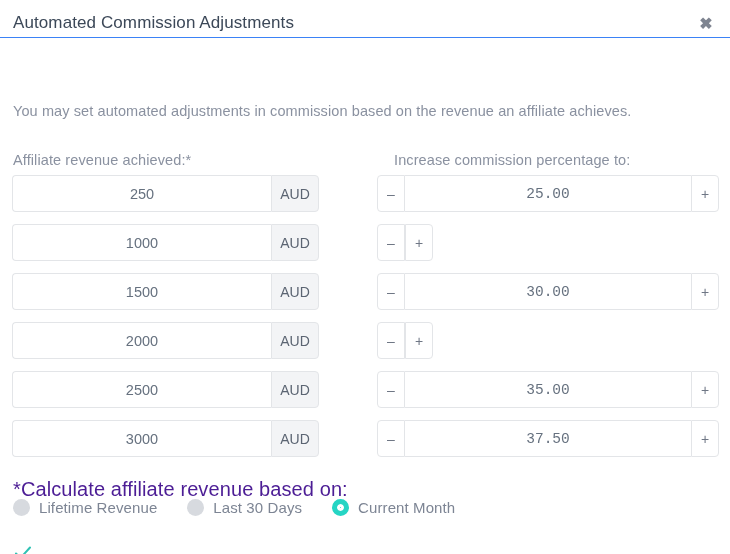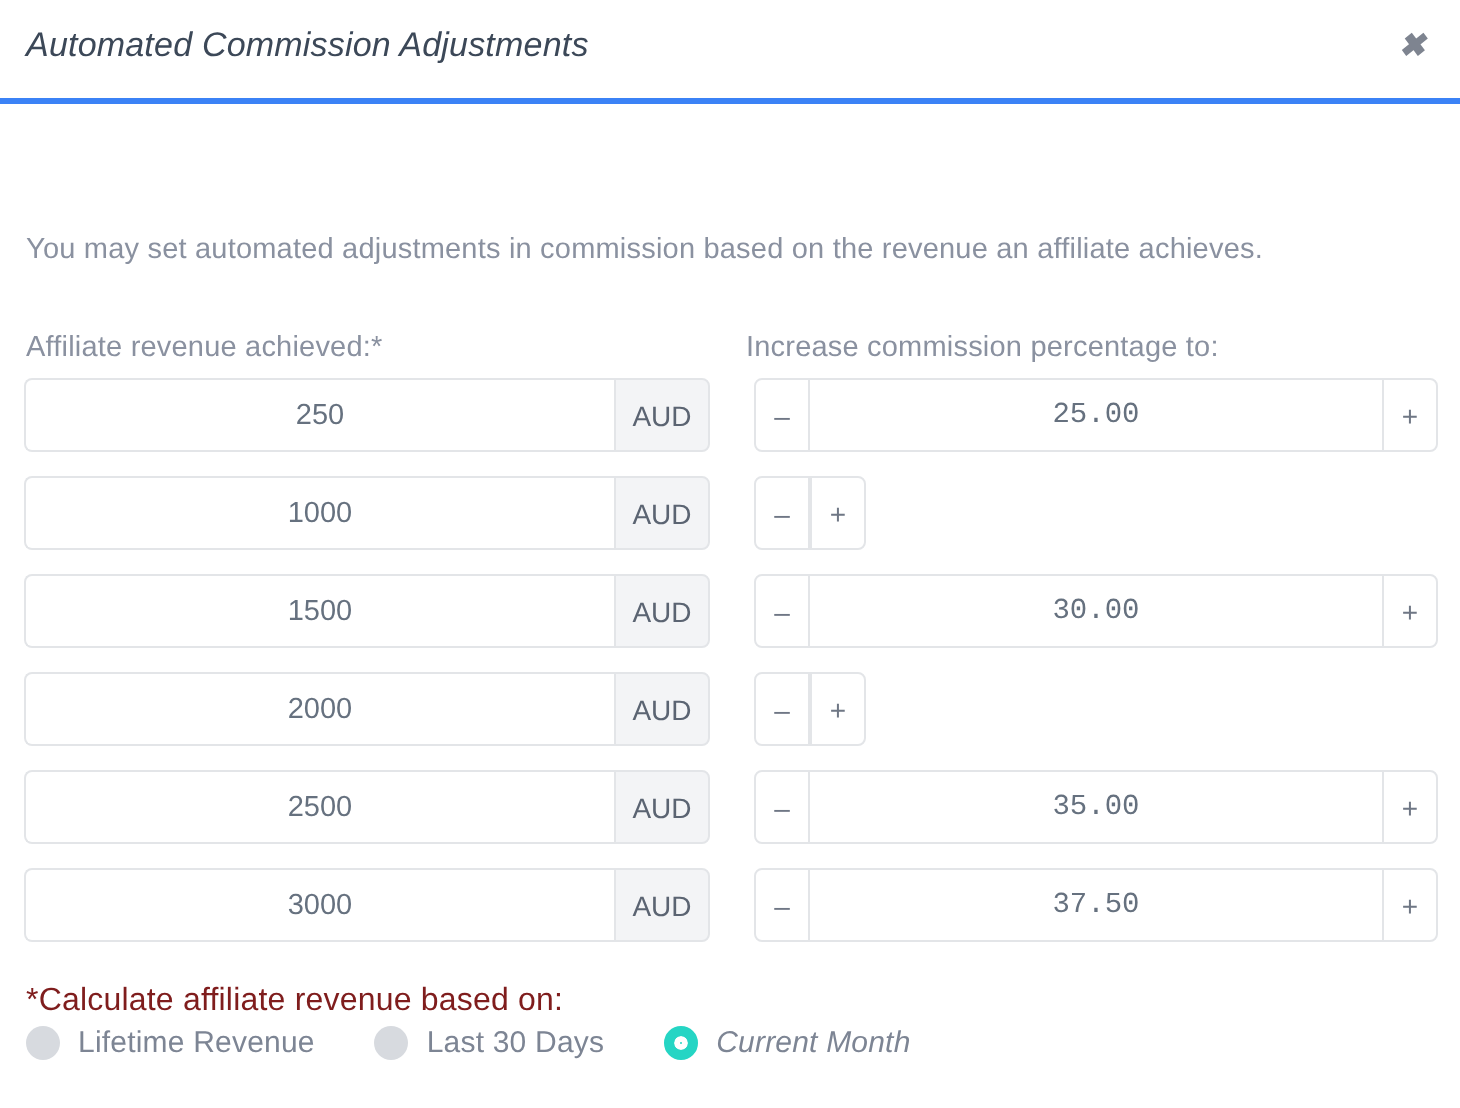--- a/index.html
+++ b/index.html
@@ -19,24 +19,23 @@
     position: relative;
     width: 730px;
     height: 554px;
     background: #ffffff;
     box-sizing: border-box;
   }
 
   
   .modal-header {
     position: relative;
-    height: 52px;
-    border-bottom: 3px solid #3b82f6;
-    box-sizing: border-box;
-    font-style: italic;
+    height: 38px;
+    border-bottom: 1px solid #3b82f6;
+    box-sizing: border-box;
   }
   .modal-title {
     position: absolute;
     left: 13px;
     top: 13px;
     font-size: 17px;
     color: #3c4858;
     letter-spacing: 0.1px;
     white-space: nowrap;
   }
@@ -73,40 +72,40 @@
 
   .col-label {
     position: absolute;
     top: 114px;
     font-size: 14.5px;
     color: #8a91a0;
     letter-spacing: 0.1px;
     white-space: nowrap;
   }
   .col-label.left  { left: 13px; }
-  .col-label.right { left: 373px; }
+  .col-label.right { left: 394px; }
 
   
   .rows {
     position: absolute;
     left: 0;
     top: 137px;
     width: 730px;
   }
   .row {
     position: relative;
     height: 49px;
   }
 
   
   .input-group-left {
     position: absolute;
     left: 12px;
     top: 0;
-    width: 343px;
+    width: 307px;
     height: 37px;
     display: flex;
     box-sizing: border-box;
   }
   .revenue-input {
     flex: 1 1 auto;
     height: 37px;
     border: 1px solid #e3e5e8;
     border-right: none;
     border-radius: 4px 0 0 4px;
@@ -178,42 +177,42 @@
     outline: none;
     padding: 0;
     line-height: 35px;
   }
 
   
   .calc-label {
     position: absolute;
     left: 13px;
     top: 440px;
-    font-size: 16px;
-    color: #7f1d1d;
+    font-size: 20px;
+    color: #4c1d95;
     letter-spacing: 0.1px;
     white-space: nowrap;
   }
 
   .radio-row {
     position: absolute;
     left: 13px;
     top: 461px;
     display: flex;
     align-items: center;
   }
   .radio-opt {
     display: flex;
     align-items: center;
     cursor: pointer;
     margin-right: 30px;
     user-select: none;
     justify-content: center;
   }
-  .radio-opt:last-child { margin-right: 0; font-style: italic; }
+  .radio-opt:last-child { margin-right: 0; }
   .radio-dot {
     width: 17px;
     height: 17px;
     border-radius: 50%;
     background: #d7dadf;
     margin-right: 9px;
     flex: 0 0 auto;
     box-sizing: border-box;
   }
   .radio-opt.selected .radio-dot {

